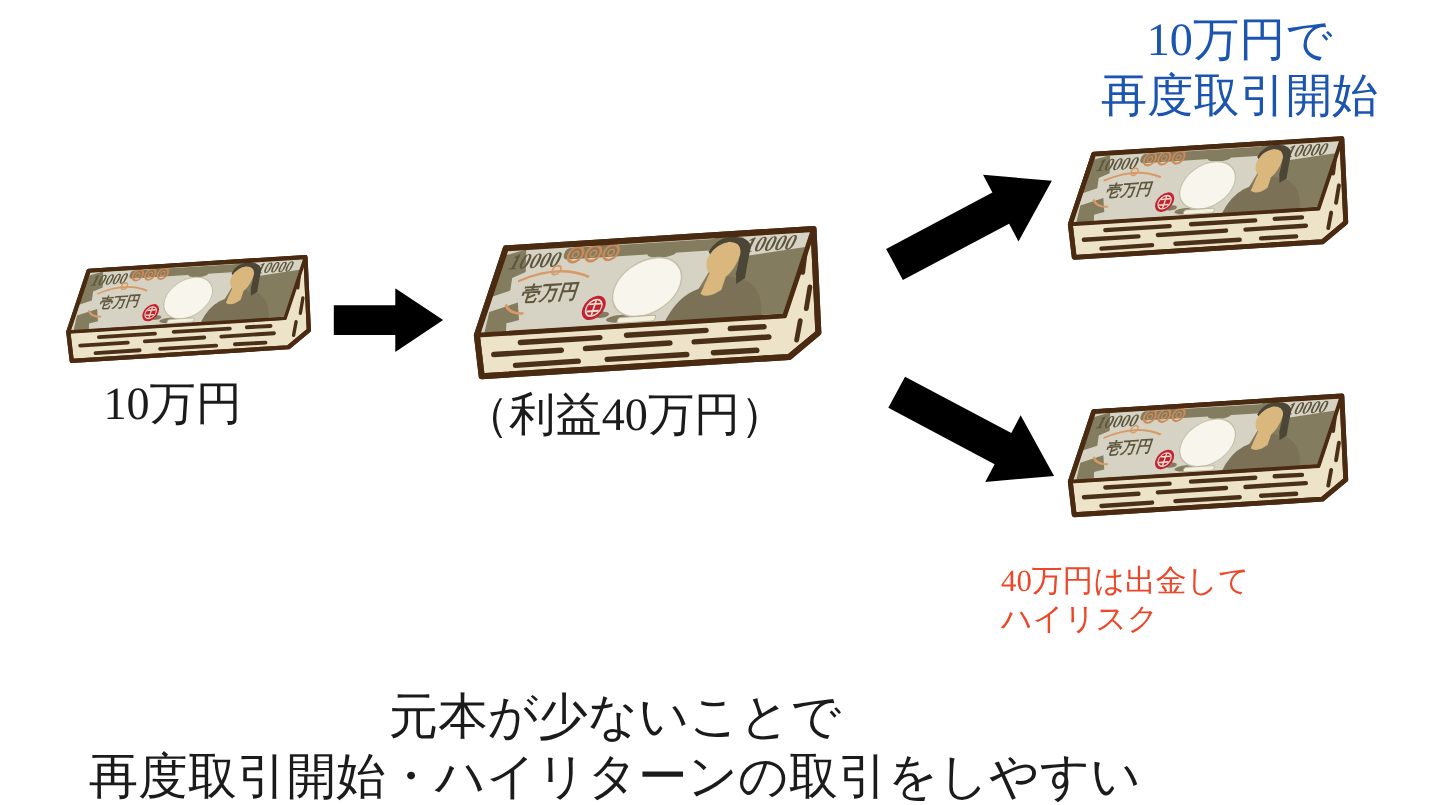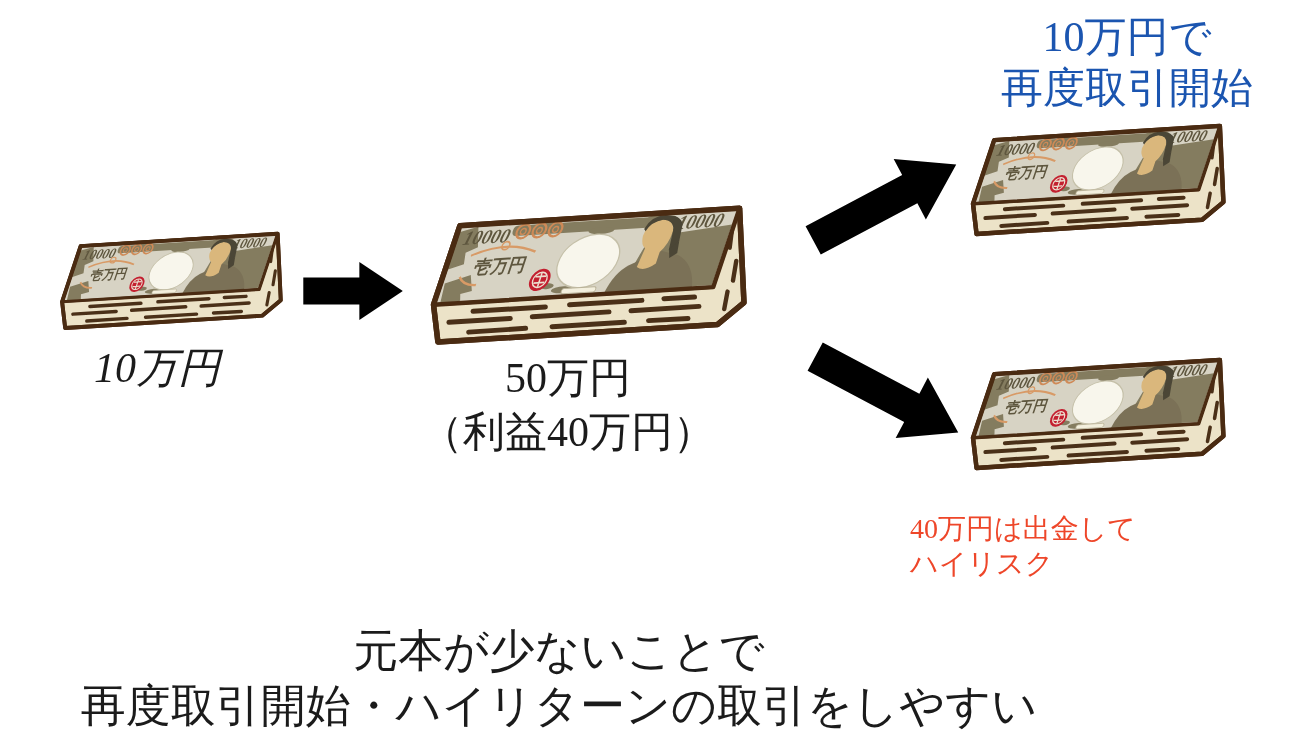--- a/index.html
+++ b/index.html
@@ -88,35 +88,34 @@
         <polygon points="6.5,74 21.5,102 116.9,51.4 125.3,67.3 155.3,12.9 93.5,7.5 101.9,23.4" fill="#000000"></polygon>
       </symbol>
     </defs>
   </svg>
 
   <div class="abs" style="left:42px;top:226px;width:255px;height:116px;">
     <svg class="stack-svg" viewBox="0 0 330 150">
         <use href="#money-stack"></use>
       </svg>
   </div>
-  <div class="abs label lbl-42" style="left:37px;top:342px;width:240px;font-style:italic;">10万円</div>
+  <div class="abs label lbl-42" style="left:37px;top:342px;width:240px;">10万円</div>
 
   <div class="abs" style="left:303px;top:262px;width:100px;height:58px;">
     <svg class="arrow-svg" viewBox="0 0 110 64">
         <use href="#arrow-right"></use>
       </svg>
   </div>
 
   <div class="abs" style="left:405px;top:197px;width:362px;height:165px;">
     <svg class="stack-svg" viewBox="0 0 330 150">
         <use href="#money-stack"></use>
       </svg>
   </div>
   <div class="abs label lbl-42" style="left:387px;top:352px;width:362px;">
-    <div>50万円</div>
     <div>（利益40万円）</div>
   </div>
 
   <div class="abs caption-blue" style="left:952px;top:12px;width:350px;">
     <div>10万円で</div>
     <div>再度取引開始</div>
   </div>
   <div class="abs" style="left:799px;top:148px;width:162px;height:116px;">
     <svg class="arrow-svg" viewBox="0 0 160 108">
         <use href="#arrow-diagonal"></use>

